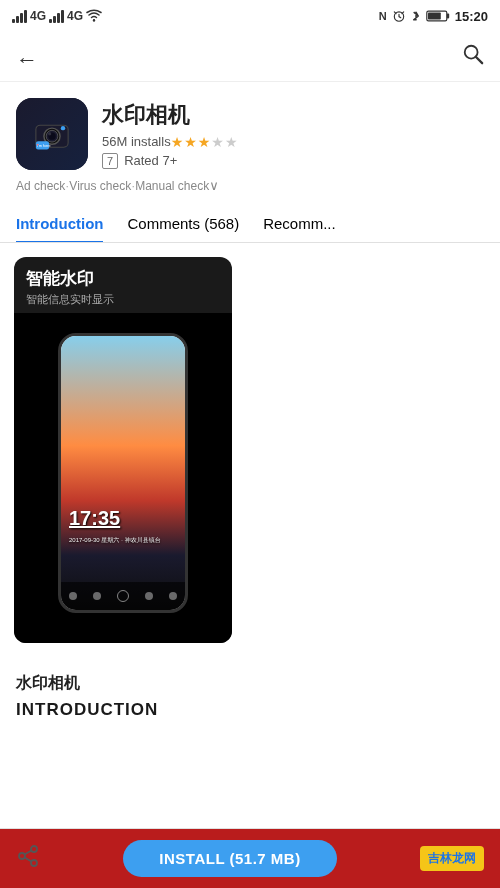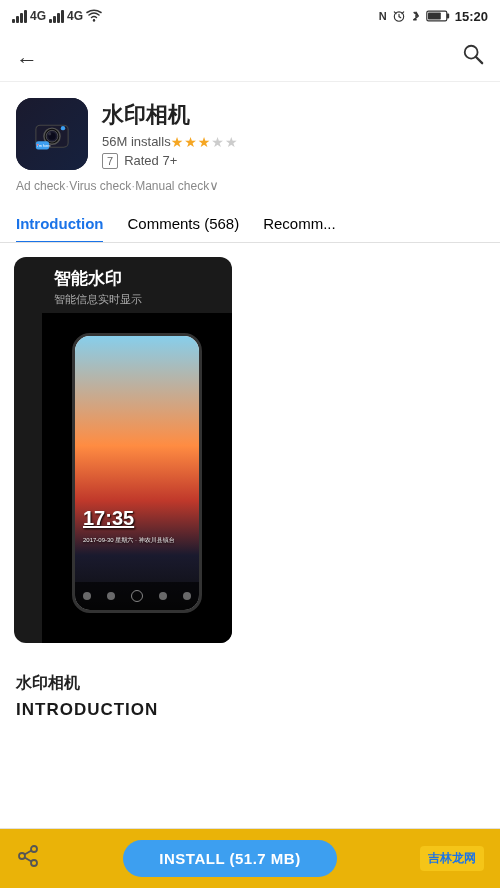--- a/index.html
+++ b/index.html
@@ -204,21 +204,20 @@
       padding: 14px 14px;
       overflow-x: hidden;
       background: #fff;
     }
     .screenshot-card {
       background: #1a1a1a;
       border-radius: 12px;
       overflow: hidden;
       flex-shrink: 0;
       width: 218px;
-      padding-left: 28px;
     }
     .screenshot-header {
       padding: 10px 12px 6px 12px;
       color: #fff;
     }
     .screenshot-title {
       font-size: 17px;
       font-weight: bold;
       color: #fff;
       margin-bottom: 2px;
@@ -295,21 +294,21 @@
       letter-spacing: 1px;
     }
 
     
     .bottom-bar {
       position: absolute;
       bottom: 0;
       left: 0;
       right: 0;
       height: 60px;
-      background: #eab308;
+      background: #b91c1c;
       border-top: 1px solid #e0e0e0;
       display: flex;
       align-items: center;
       justify-content: space-between;
       padding: 0 16px;
     }
     .share-btn {
       font-size: 22px;
       color: #555;
       cursor: pointer;

